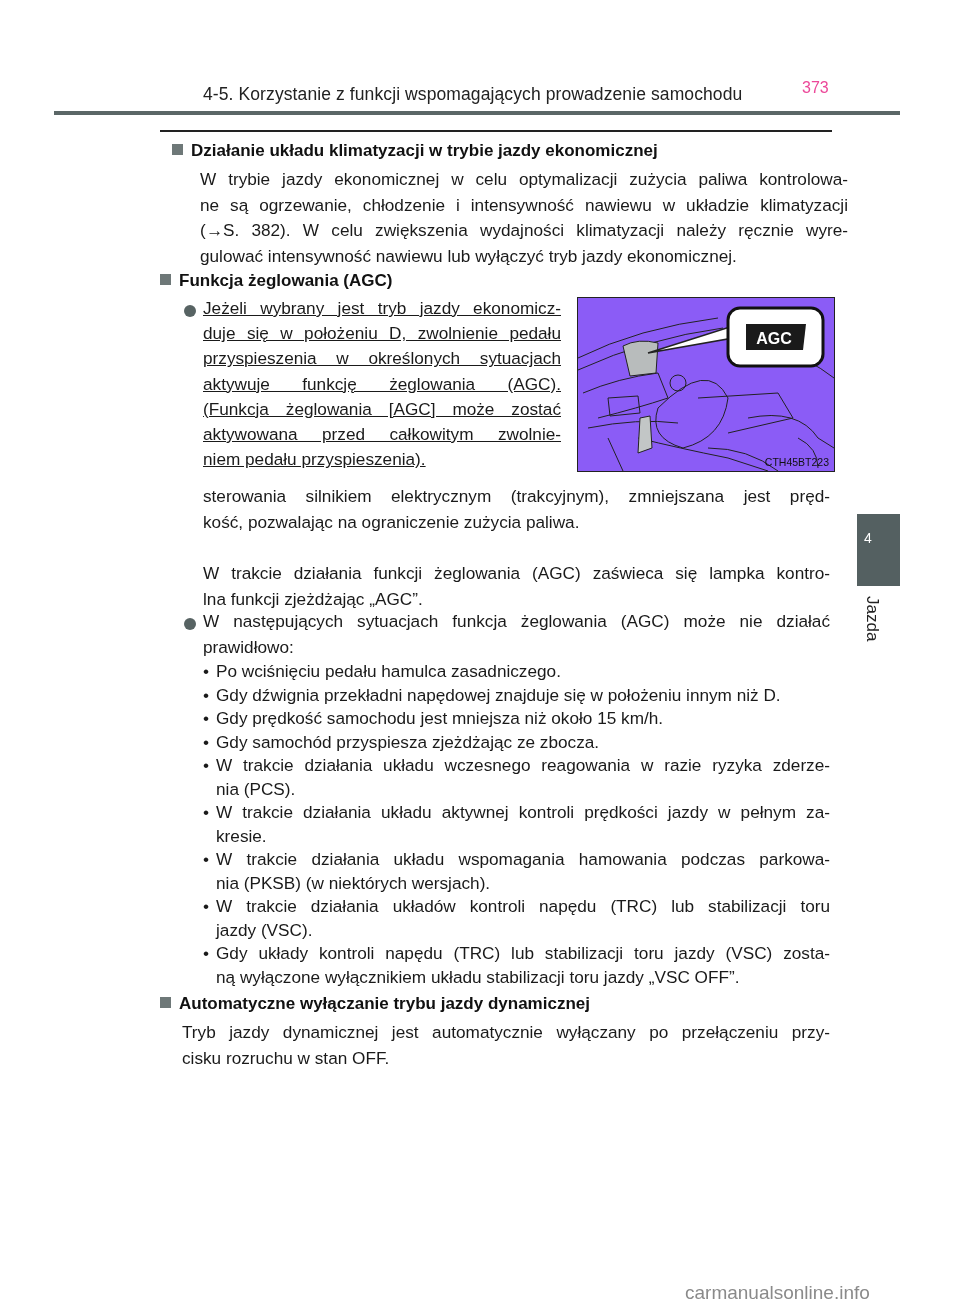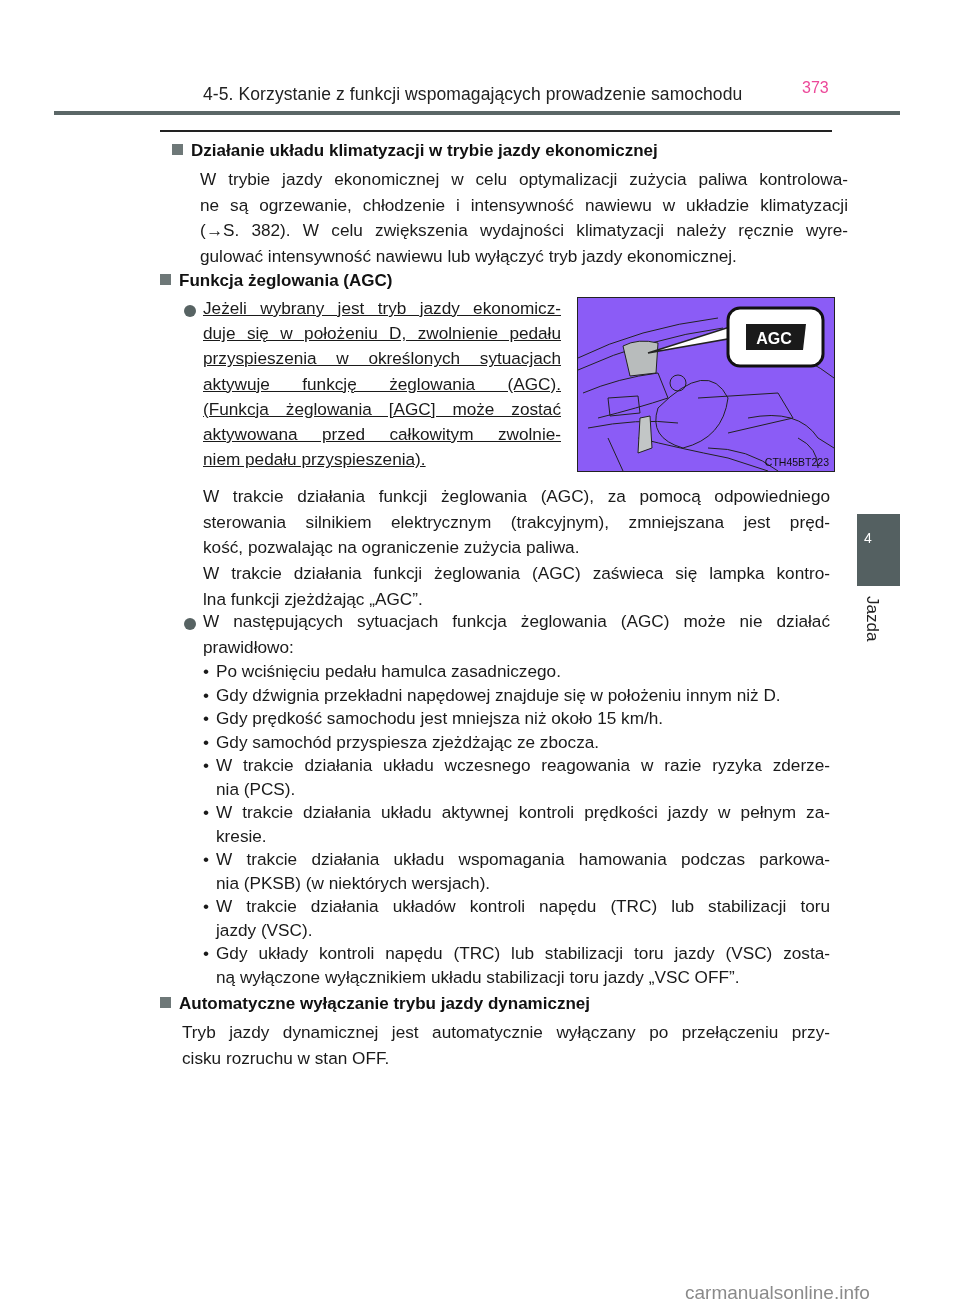--- a/index.html
+++ b/index.html
@@ -90,21 +90,20 @@
     <path d="M60 155 L62 120 L72 118 L74 150 Z" fill="#c2c6c6" stroke="#222" stroke-width="1"></path>
     <path d="M70 55 L155 28 L155 40 Z" fill="#fff" stroke="#222" stroke-width="1.5"></path>
     <rect x="150" y="10" width="95" height="58" rx="12" fill="#fff" stroke="#111" stroke-width="3"></rect>
     <path d="M168 26 L228 26 L225 52 L168 52 Z" fill="#1a1a1a"></path>
     <text x="196" y="46" text-anchor="middle" font-family="Liberation Sans, sans-serif" font-weight="bold" font-size="16" fill="#fff">AGC</text>
   </svg>
   <div class="fig-code">CTH45BT223</div>
 </div>
 
 <div class="p" style="left:203px; top:484px; width:627px;">
-  <span class="ln">W trakcie działania funkcji żeglowania (AGC), za pomocą odpowiedniego</span>
   <span class="ln">sterowania silnikiem elektrycznym (trakcyjnym), zmniejszana jest pręd-</span>
   <span class="ln last">kość, pozwalając na ograniczenie zużycia paliwa.</span>
 </div>
 
 <div class="p" style="left:203px; top:561px; width:627px;">
   <span class="ln">W trakcie działania funkcji żeglowania (AGC) zaświeca się lampka kontro-</span>
   <span class="ln last">lna funkcji zjeżdżając „AGC”.</span>
 </div>
 
 <div class="dot" style="left:184px; top:618px;"></div>

